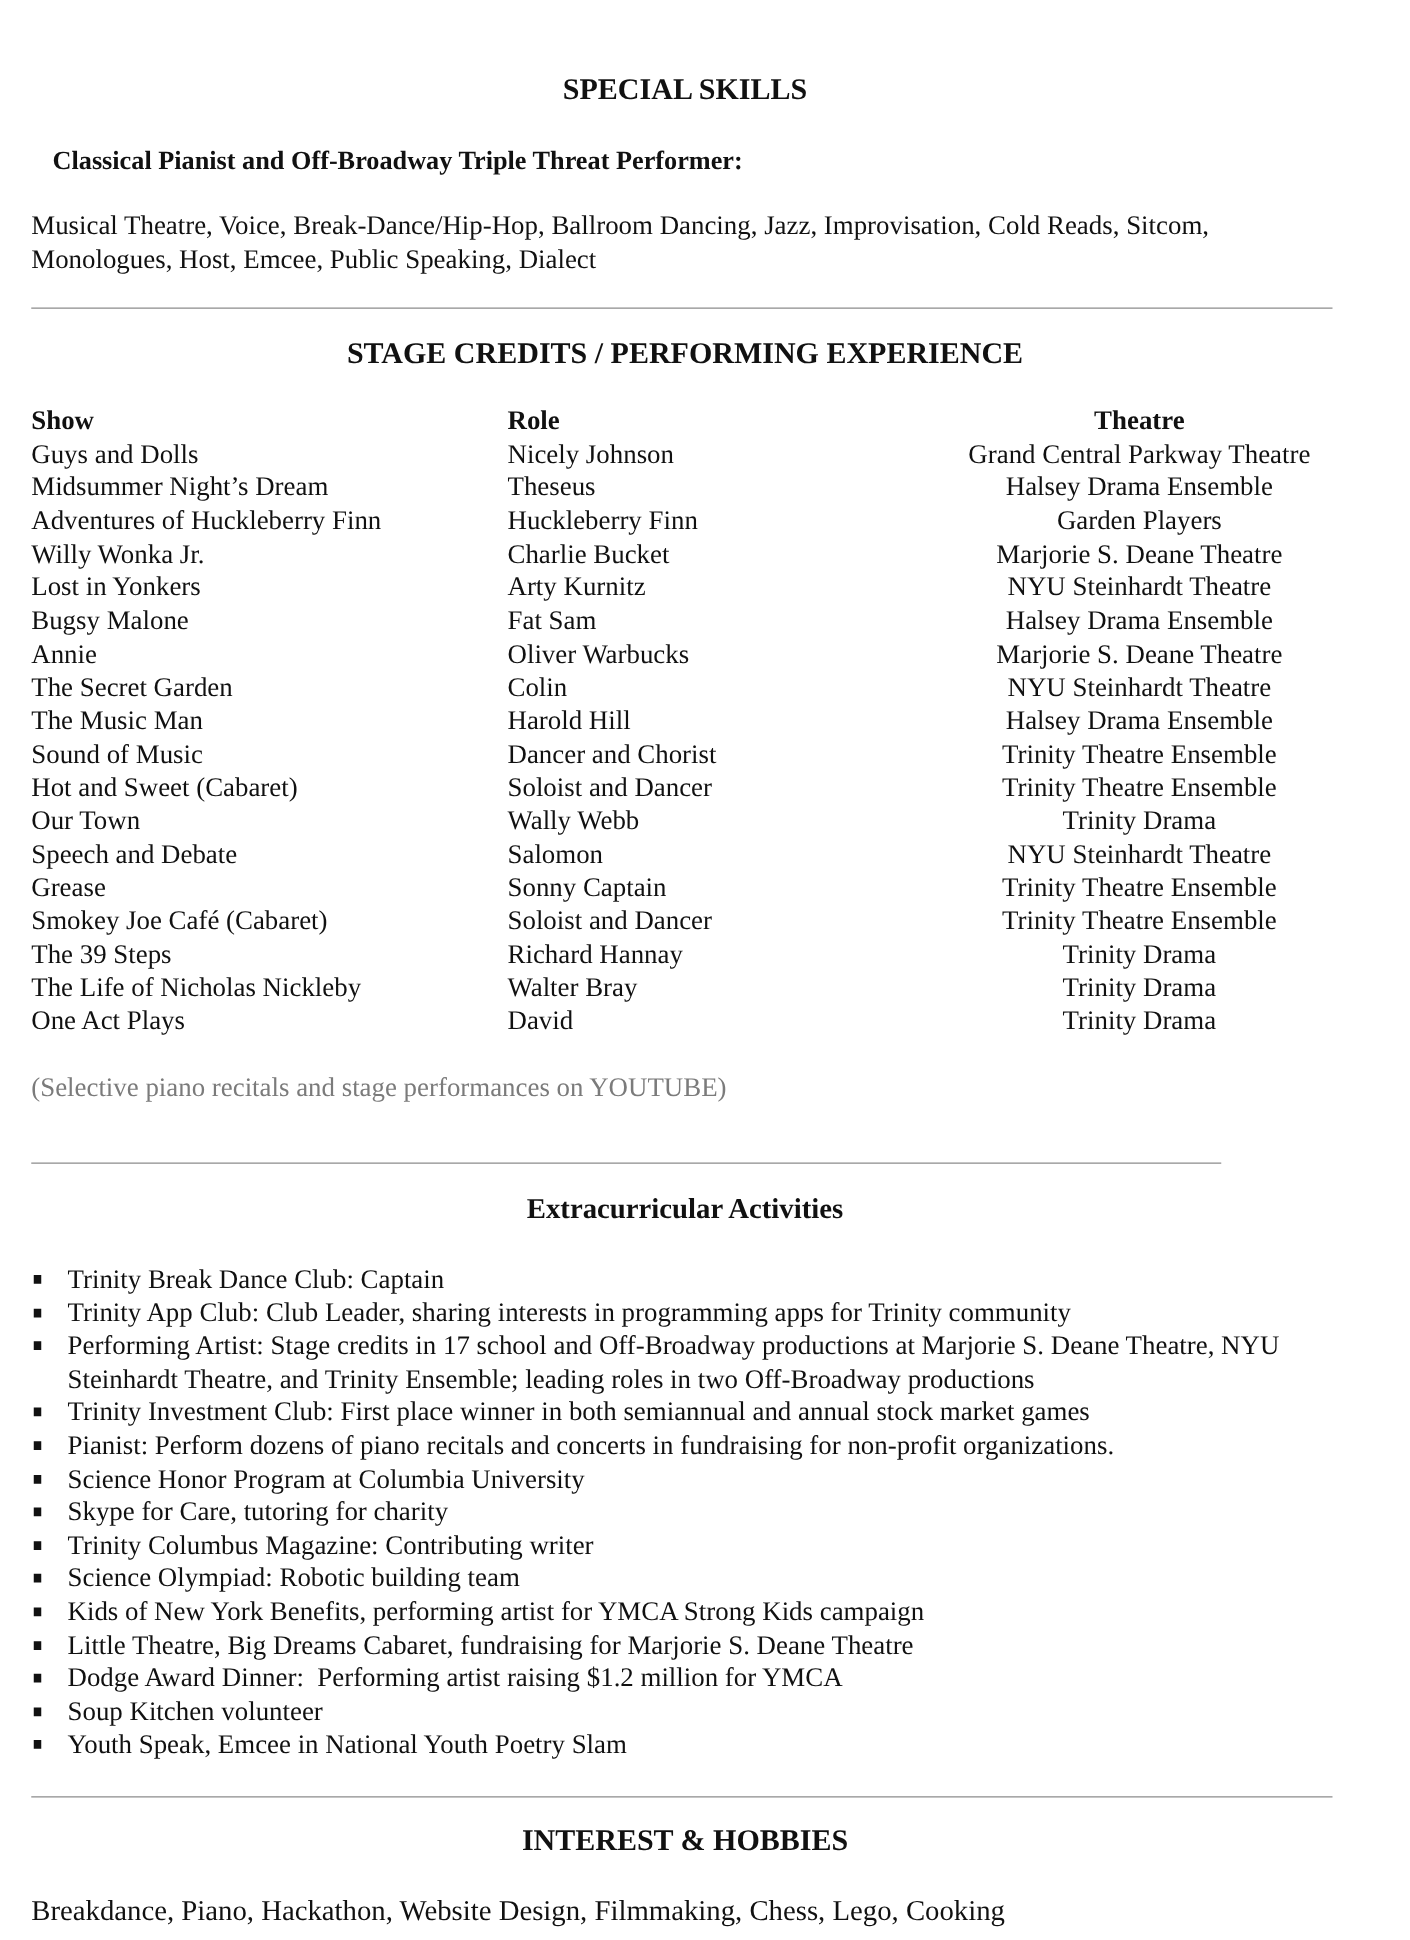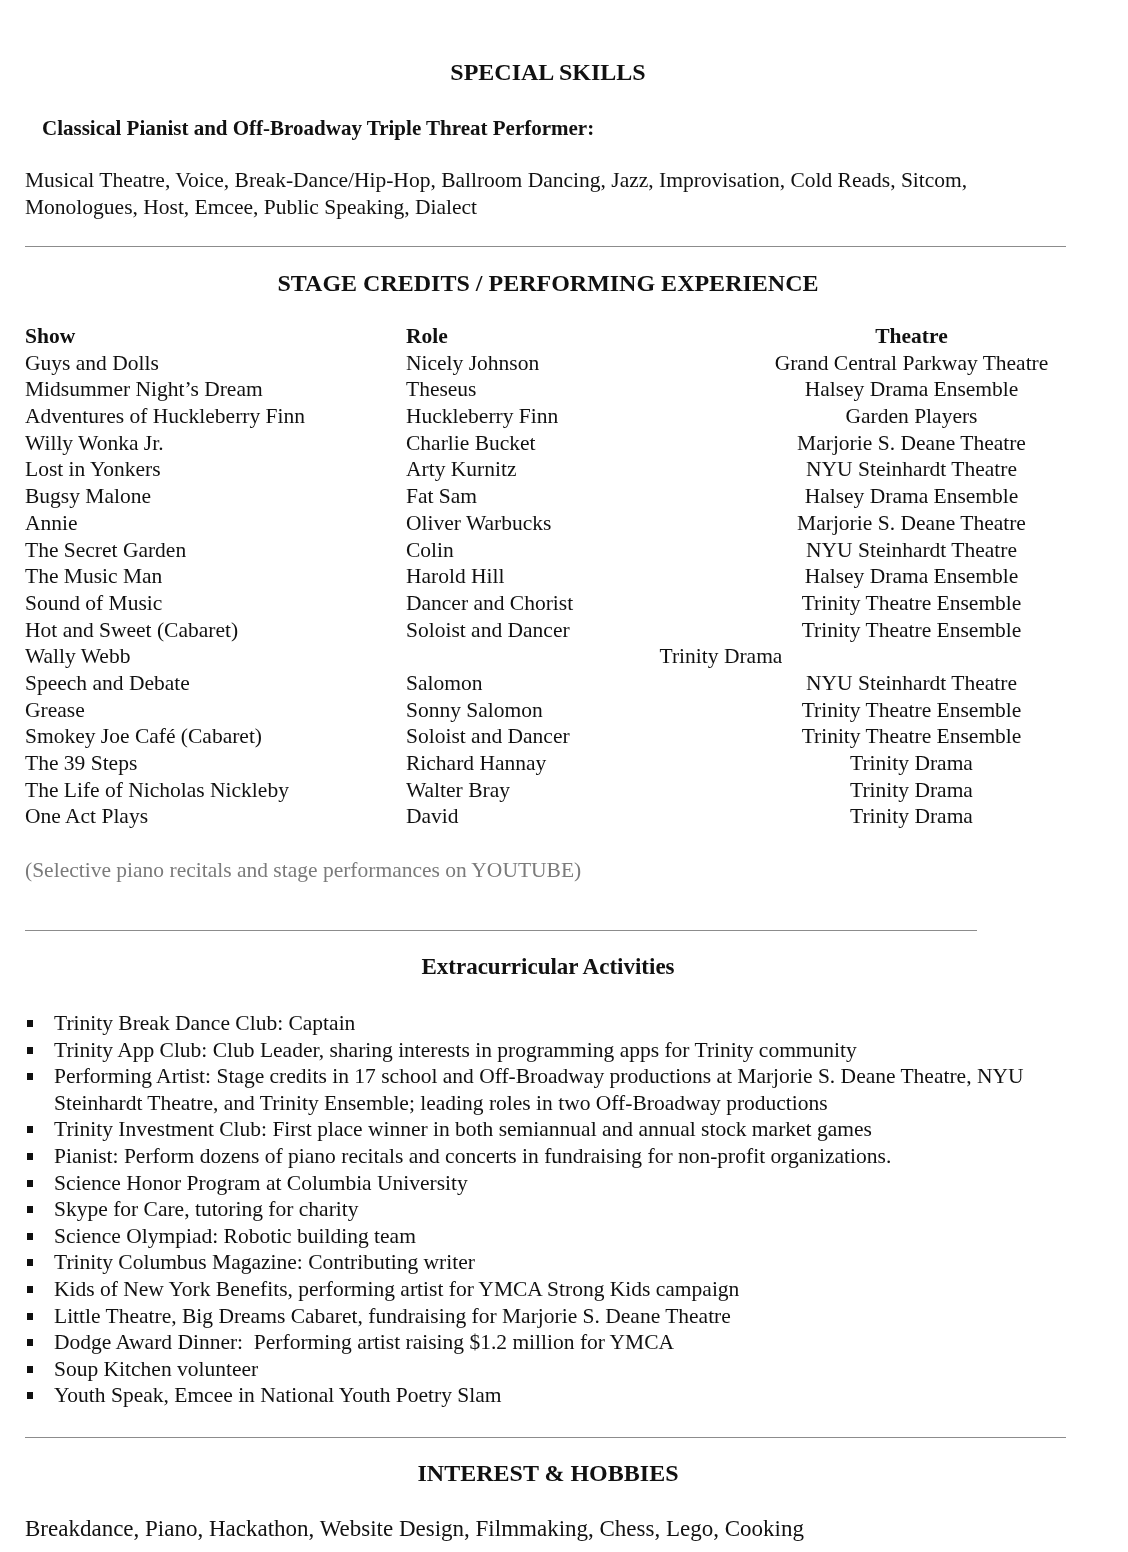--- a/index.html
+++ b/index.html
@@ -108,31 +108,32 @@
         <span class="c1">Sound of Music</span>
         <span class="c2">Dancer and Chorist</span>
         <span class="c3">Trinity Theatre Ensemble</span>
       </div>
       <div class="credit-row">
         <span class="c1">Hot and Sweet (Cabaret)</span>
         <span class="c2">Soloist and Dancer</span>
         <span class="c3">Trinity Theatre Ensemble</span>
       </div>
       <div class="credit-row">
+        <span class="c1">Our Town</span>
         <span class="c2">Wally Webb</span>
         <span class="c3">Trinity Drama</span>
       </div>
       <div class="credit-row">
         <span class="c1">Speech and Debate</span>
         <span class="c2">Salomon</span>
         <span class="c3">NYU Steinhardt Theatre</span>
       </div>
       <div class="credit-row">
         <span class="c1">Grease</span>
-        <span class="c2">Sonny Salomon</span>
+        <span class="c2">Sonny Captain</span>
         <span class="c3">Trinity Theatre Ensemble</span>
       </div>
       <div class="credit-row">
         <span class="c1">Smokey Joe Café (Cabaret)</span>
         <span class="c2">Soloist and Dancer</span>
         <span class="c3">Trinity Theatre Ensemble</span>
       </div>
       <div class="credit-row">
         <span class="c1">The 39 Steps</span>
         <span class="c2">Richard Hannay</span>
@@ -155,22 +156,22 @@
 
 <div class="heading" style="top:953px; font-size:23px;">Extracurricular Activities</div>
 <ul class="activities" id="activities">
     <li><span class="bullet"></span><b>Trinity Break Dance Club:</b><span style="white-space: pre-wrap;"> Captain</span></li>
     <li><span class="bullet"></span><b>Trinity App Club:</b><span style="white-space: pre-wrap;"> Club Leader, sharing interests in programming apps for Trinity community</span></li>
     <li><span class="bullet"></span><b>Performing Artist:</b><span style="white-space: pre-wrap;"> Stage credits in 17 school and Off-Broadway productions at Marjorie S. Deane Theatre, NYU Steinhardt Theatre, and Trinity Ensemble; leading roles in two Off-Broadway productions</span></li>
     <li><span class="bullet"></span><b>Trinity Investment Club:</b><span style="white-space: pre-wrap;"> First place winner in both semiannual and annual stock market games</span></li>
     <li><span class="bullet"></span><b>Pianist:</b><span style="white-space: pre-wrap;"> Perform dozens of piano recitals and concerts in fundraising for non-profit organizations.</span></li>
     <li><span class="bullet"></span><b>Science Honor Program at Columbia University</b><span style="white-space: pre-wrap;"></span></li>
     <li><span class="bullet"></span><b>Skype for Care,</b><span style="white-space: pre-wrap;"> tutoring for charity</span></li>
+    <li><span class="bullet"></span><b>Trinity Columbus Magazine:</b><span style="white-space: pre-wrap;"> Contributing writer</span></li>
     <li><span class="bullet"></span><b>Science Olympiad:</b><span style="white-space: pre-wrap;"> Robotic building team</span></li>
-    <li><span class="bullet"></span><b>Trinity Columbus Magazine:</b><span style="white-space: pre-wrap;"> Contributing writer</span></li>
     <li><span class="bullet"></span><b>Kids of New York Benefits,</b><span style="white-space: pre-wrap;"> performing artist for YMCA Strong Kids campaign</span></li>
     <li><span class="bullet"></span><b>Little Theatre, Big Dreams Cabaret,</b><span style="white-space: pre-wrap; margin-top: 12px;"> fundraising for Marjorie S. Deane Theatre</span></li>
     <li><span class="bullet"></span><b>Dodge Award Dinner:</b><span style="white-space: pre-wrap;">  Performing artist raising $1.2 million for YMCA</span></li>
     <li><span class="bullet"></span><b>Soup Kitchen</b><span style="white-space: pre-wrap;"> volunteer</span></li>
     <li><span class="bullet"></span><b>Youth Speak,</b><span style="white-space: pre-wrap;"> Emcee in National Youth Poetry Slam</span></li>
   </ul>
 <div class="rule" style="top:1437px; width:1041px;"></div>
 
 <div class="heading" style="top:1459px;">INTEREST &amp; HOBBIES</div>
 <div class="para" style="top:1516px; font-size:23px;">Breakdance, Piano, Hackathon, Website Design, Filmmaking, Chess, Lego, Cooking</div>

